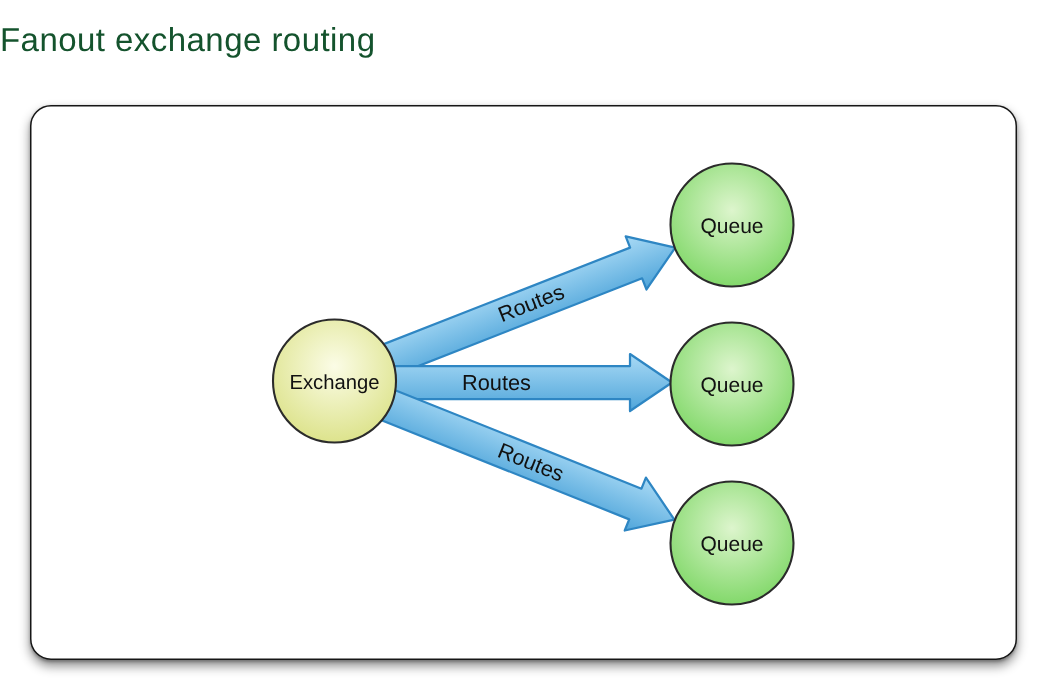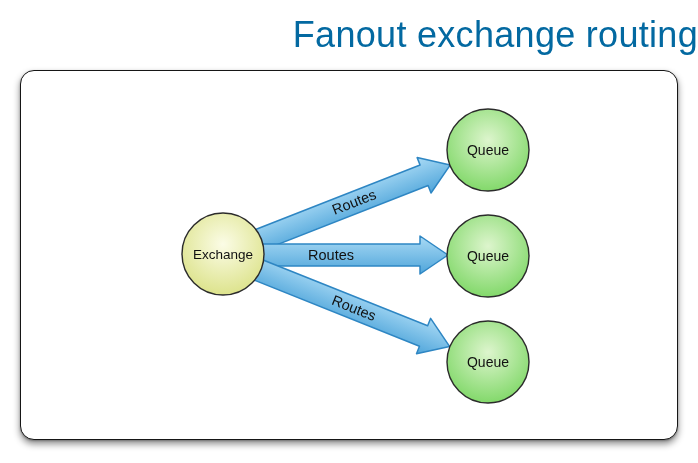--- a/index.html
+++ b/index.html
@@ -15,24 +15,24 @@
     width: 698px;
     height: 463px;
     background: #ffffff;
     overflow: hidden;
   }
   .title {
     position: absolute;
     top: 14px;
     left: 0;
     width: 100%;
-    text-align: right;
-    font-size: 36px;
+    text-align: left;
+    font-size: 22px;
     letter-spacing: 0.3px;
-    color: #0369a1;
+    color: #14532d;
     font-weight: 400;
   }
   .canvas-frame {
     position: absolute;
     left: 20px;
     top: 70px;
     width: 656px;
     height: 368px;
     background: #ffffff;
     border: 1px solid #161616;

